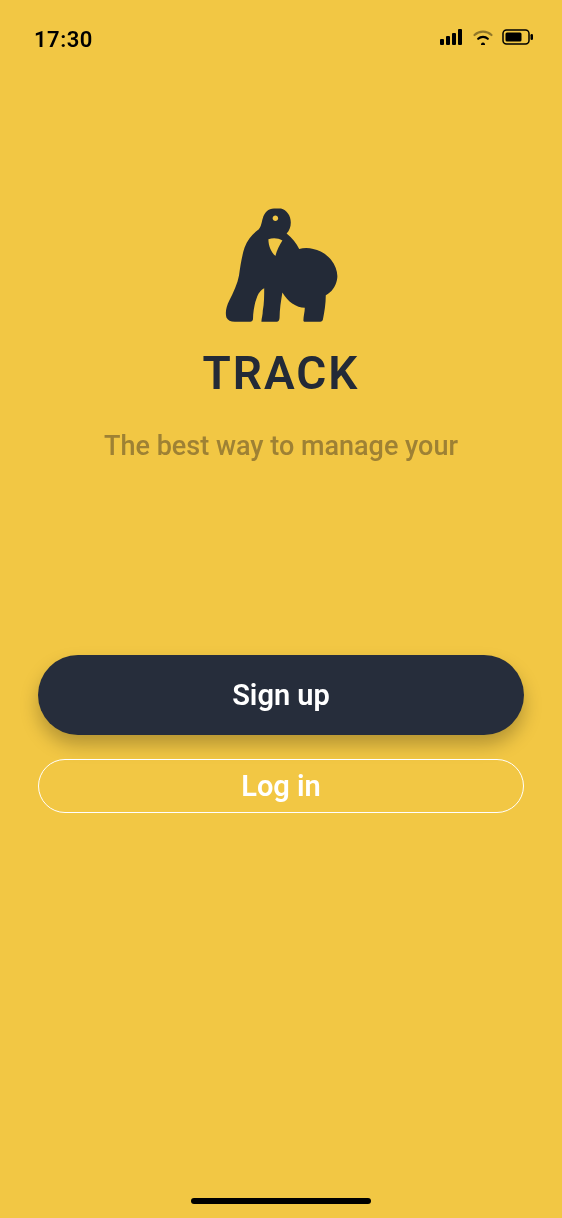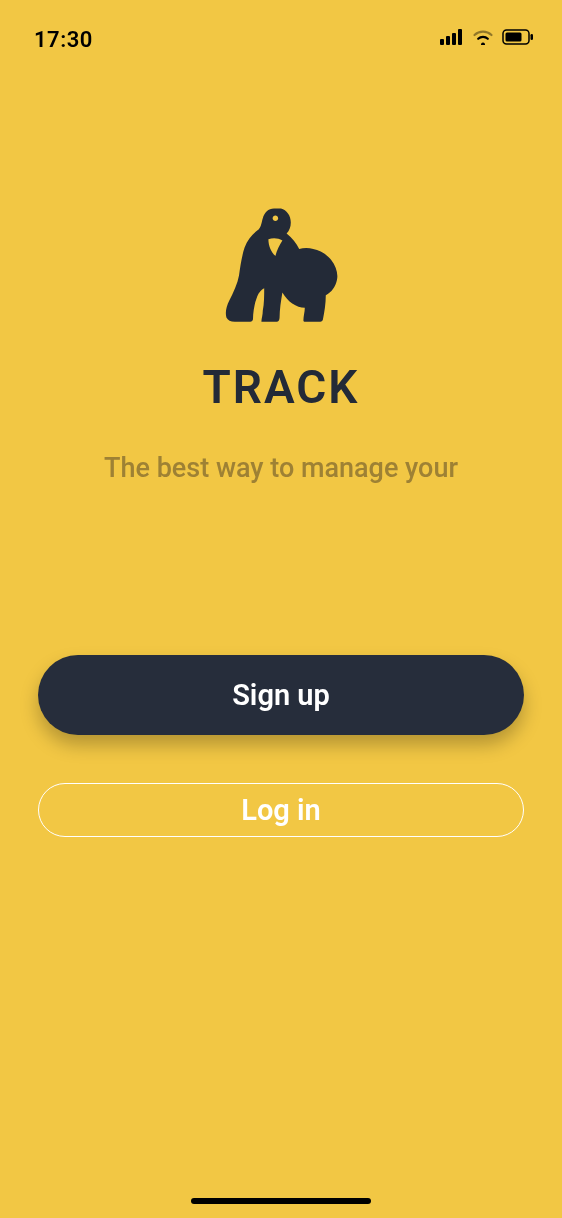--- a/index.html
+++ b/index.html
@@ -37,40 +37,40 @@
     .logo-wrap {
       display: flex;
       flex-direction: column;
       align-items: center;
     }
     .logo-name {
       font-size: 46px;
       font-weight: 600;
       color: #232a37;
       letter-spacing: 2px;
-      margin-top: 16px;
+      margin-top: 2px;
     }
     .tagline {
-      margin-top: 36px;
+      margin-top: 28px;
       font-size: 27px;
       font-weight: 500;
       color: #9e8134;
       text-align: center;
       line-height: 1.35;
       padding: 0 40px;
     }
     .buttons {
       position: absolute;
       top: 655px;
       left: 0;
       right: 0;
       display: flex;
       flex-direction: column;
       align-items: center;
-      gap: 48px;
+      gap: 24px;
       padding: 0 38px;
     }
     .btn {
       width: 100%;
       border-radius: 999px;
       font-size: 29px;
       font-weight: 600;
       text-align: center;
       cursor: pointer;
       border: none;

